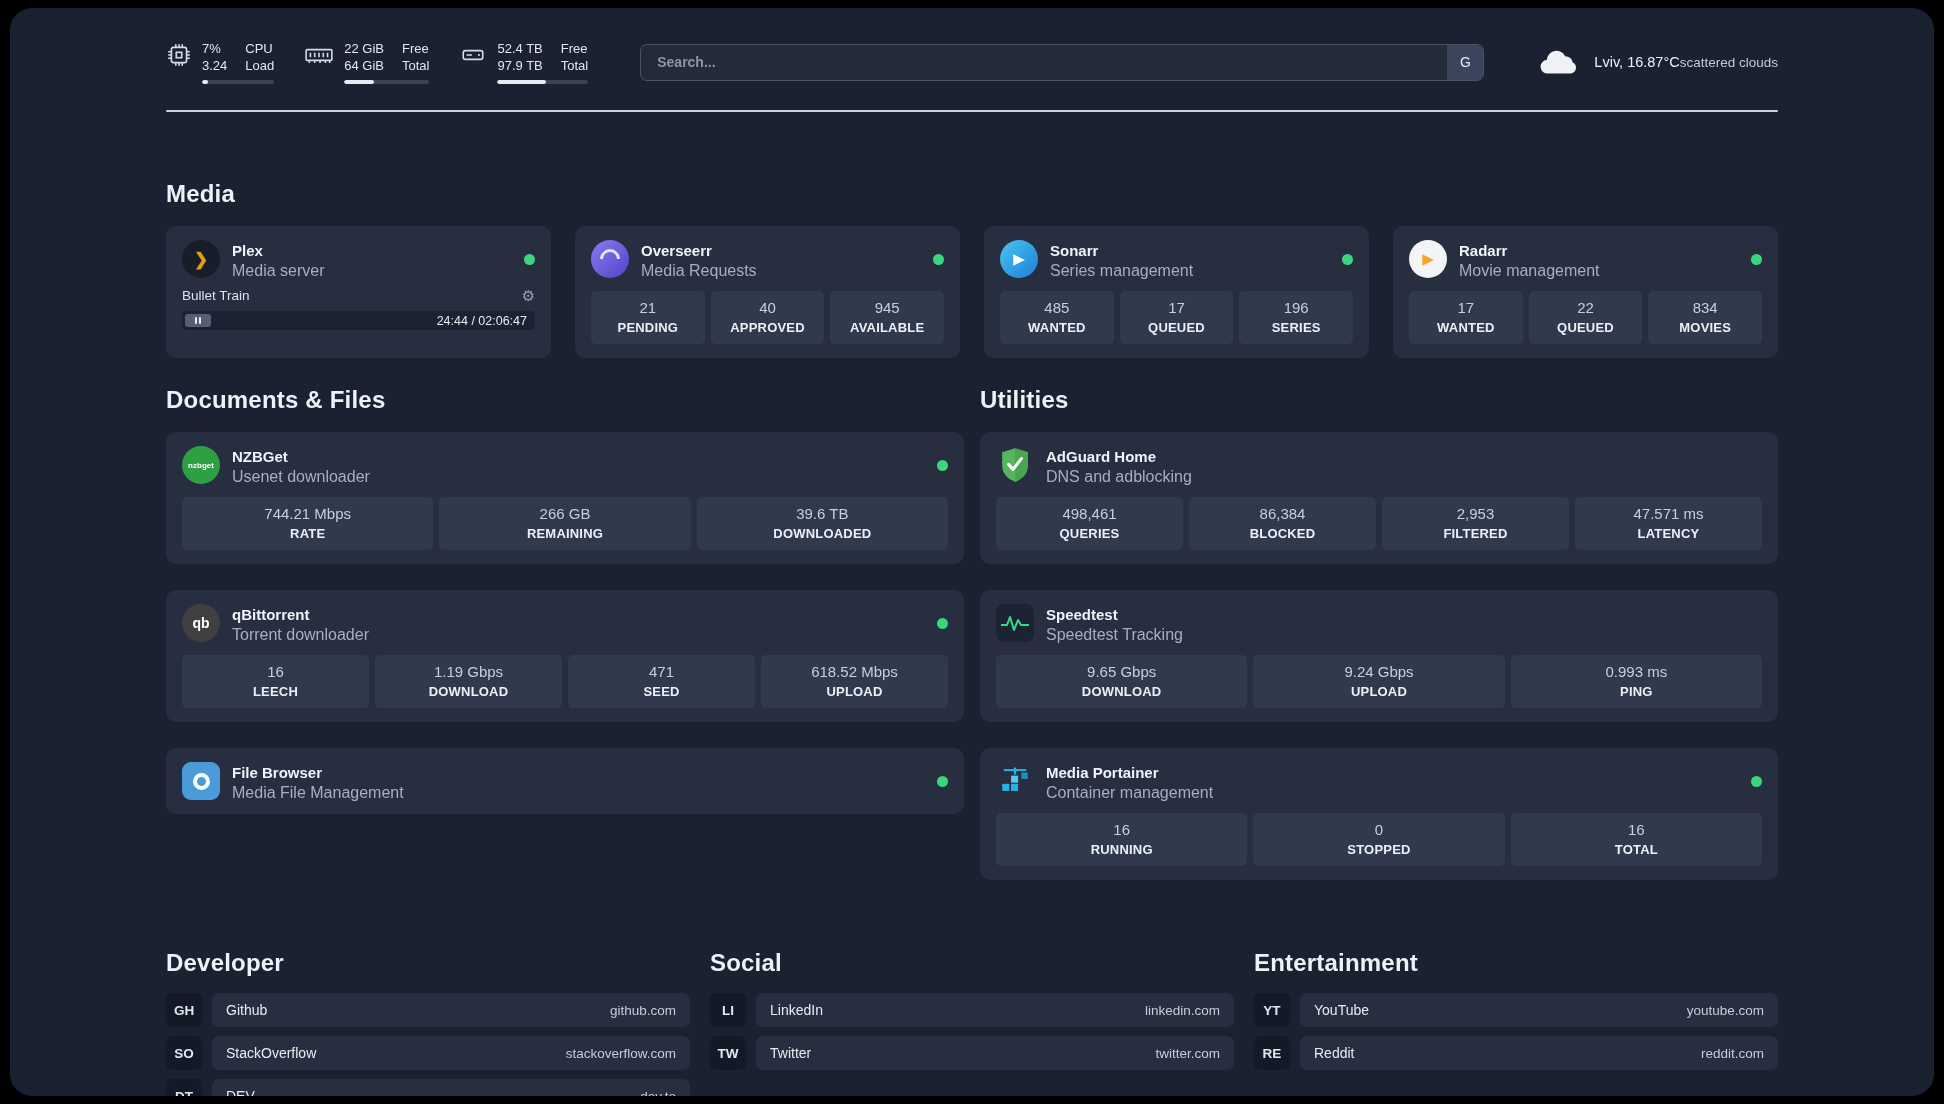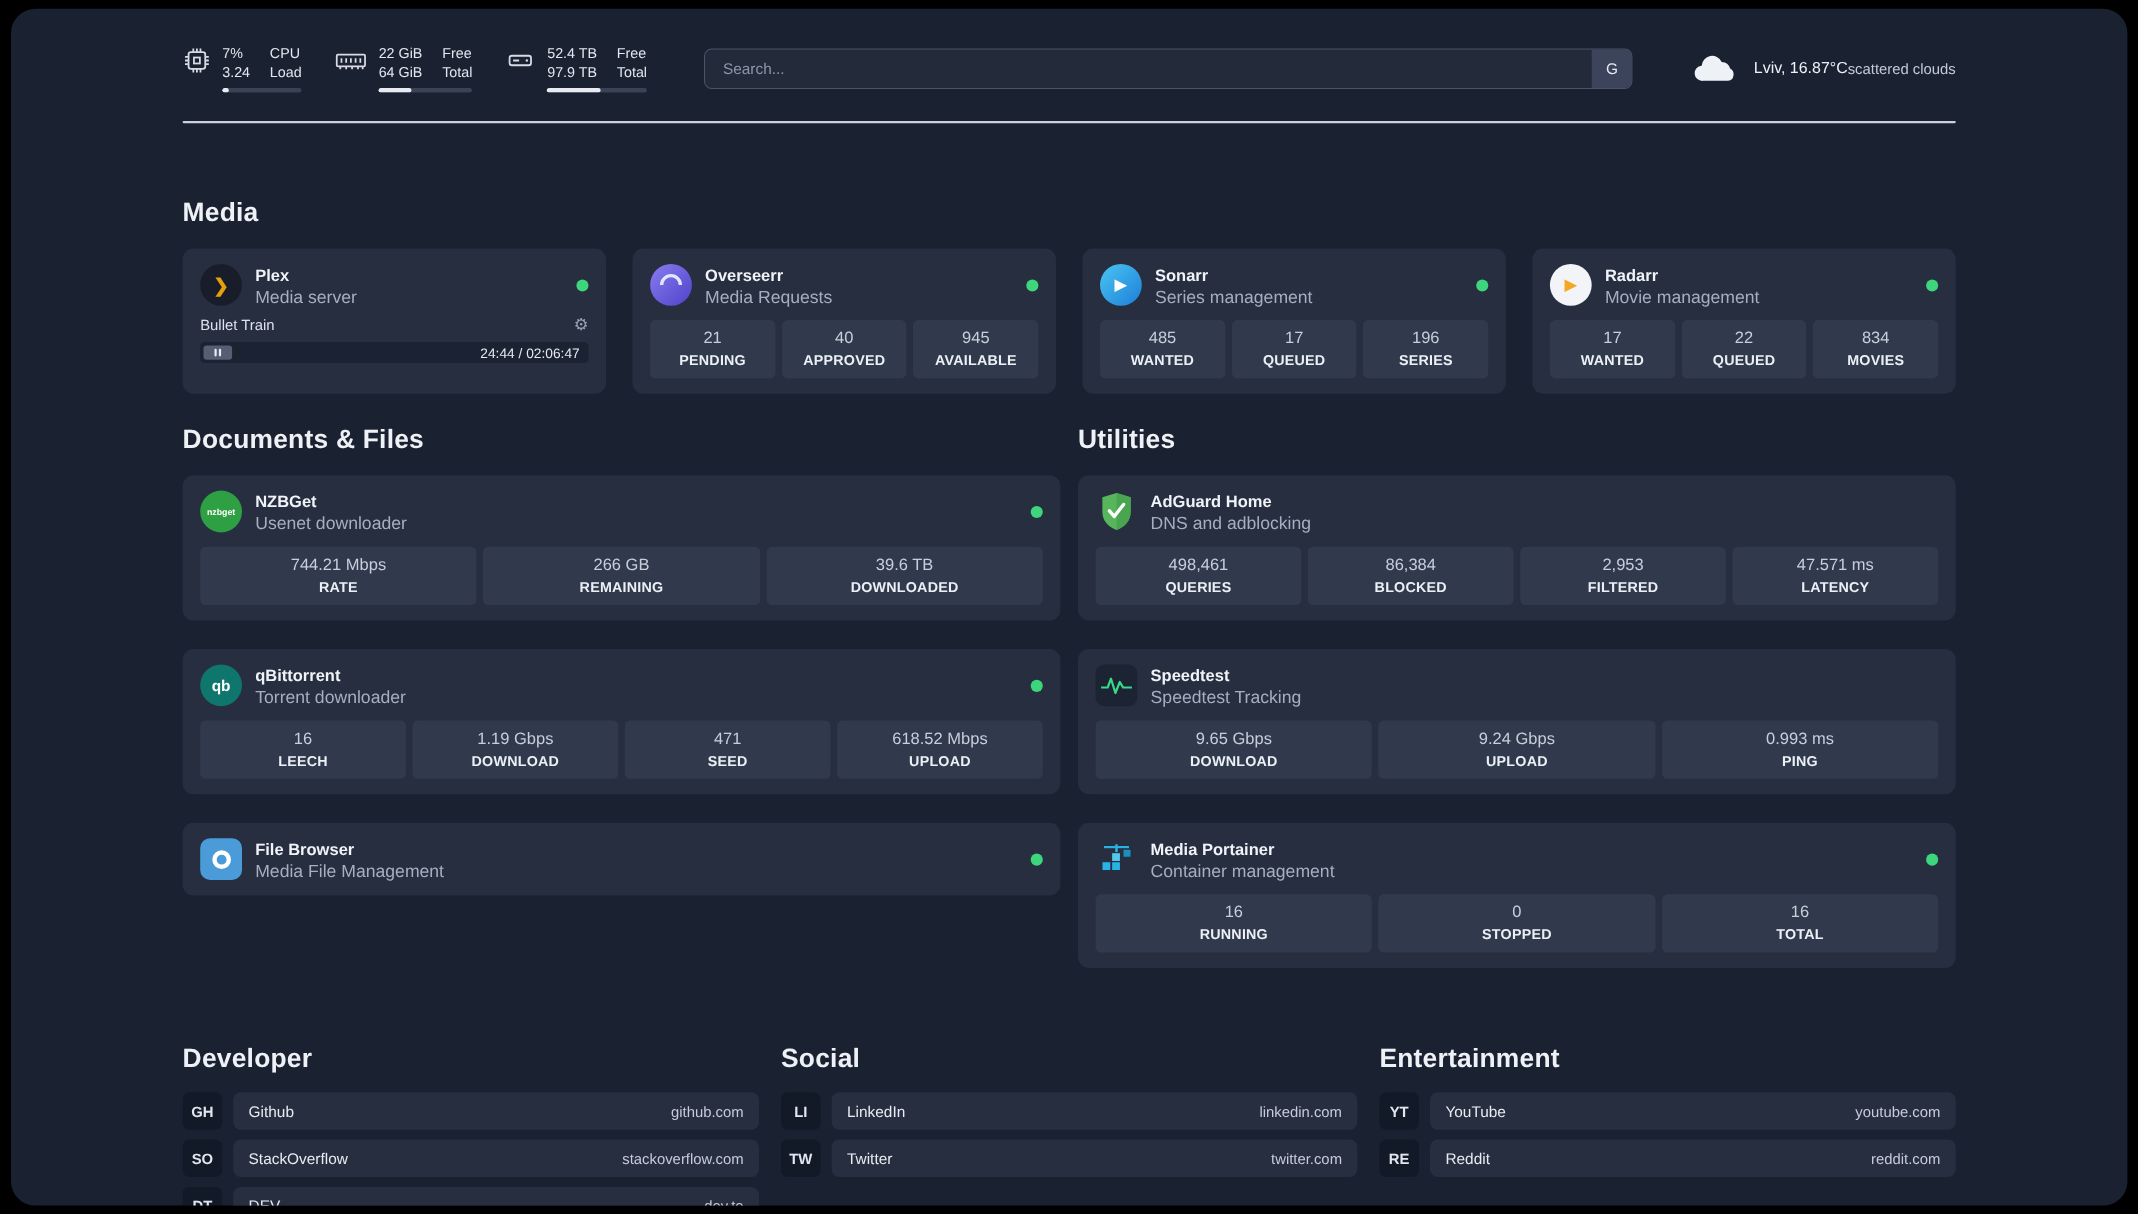--- a/index.html
+++ b/index.html
@@ -28,20 +28,21 @@
   .mon-col { display: flex; flex-direction: column; font-size: 13px; line-height: 17px; color: #e2e6ee; }
   .mon-bar { height: 4px; background: #3a4356; border-radius: 2px; margin-top: 6px; position: relative; overflow: hidden; }
   .mon-bar i { position: absolute; left: 0; top: 0; bottom: 0; background: #e8ebf2; border-radius: 2px; display: block; }
 
   .search { flex: 1; display: flex; position: relative; margin: 0 22px; }
   .search input {
     width: 100%; height: 37px; background: #232a3a;
     border: 1px solid #4a5366; border-radius: 7px;
     color: #c4b5fd; font-size: 14px; padding: 0 52px 0 16px; outline: none;
     font-family: "Liberation Sans", sans-serif;
+    font-weight: bold;
   }
   .search input::placeholder { color: #8d95a8; }
   .gbtn {
     position: absolute; right: 1px; top: 1px; bottom: 1px; width: 36px;
     background: #3b445b; border: none; border-radius: 0 6px 6px 0;
     color: #e8ebf2; font-size: 14px; display: flex; align-items: center; justify-content: center;
     cursor: pointer; font-family: "Liberation Sans", sans-serif;
   }
   .weather { display: flex; align-items: center; gap: 12px; }
   .weather-text { display: flex; flex-direction: row; line-height: 19px; }
@@ -84,21 +85,21 @@
   .icon-plex { background: #191d29; }
   .icon-plex span { color: #e5a00d; font-size: 17px; font-weight: 700; }
   .icon-overseerr { background: linear-gradient(135deg, #8a7bf0, #4e44c9); }
   .arc { width: 20px; height: 20px; border-radius: 50%; border: 3.5px solid transparent; border-top-color: #dfe6ff; border-right-color: #dfe6ff; transform: rotate(-45deg); display: block; }
   .icon-sonarr { background: linear-gradient(135deg, #49c5f2, #1d7fd8); }
   .icon-sonarr span { color: #fff; font-size: 15px; }
   .icon-radarr { background: #f2f4f8; }
   .icon-radarr span { color: #f5a623; font-size: 15px; }
   .icon-nzbget { background: #2ea043; }
   .icon-nzbget span { color: #fff; font-size: 8px; font-weight: 700; }
-  .icon-qb { background: #0f766e; }
+  .icon-qb { background: #404040; }
   .icon-qb span { color: #fff; font-size: 14px; font-weight: 700; }
   .icon-filebrowser { background: #4a9bd8; border-radius: 9px; }
   .icon-filebrowser span { width: 17px; height: 17px; border: 4px solid #fff; border-radius: 50%; display: block; }
   .icon-adguard { background: transparent; }
   .icon-speedtest { background: #1c2333; border-radius: 8px; }
   .icon-portainer { background: transparent; }
 
   
   .cols3 { display: grid; grid-template-columns: 1fr 1fr 1fr; gap: 20px; margin-top: 69px; align-items: start; }
   .bm-list { display: flex; flex-direction: column; gap: 9px; margin-top: 16px; }

